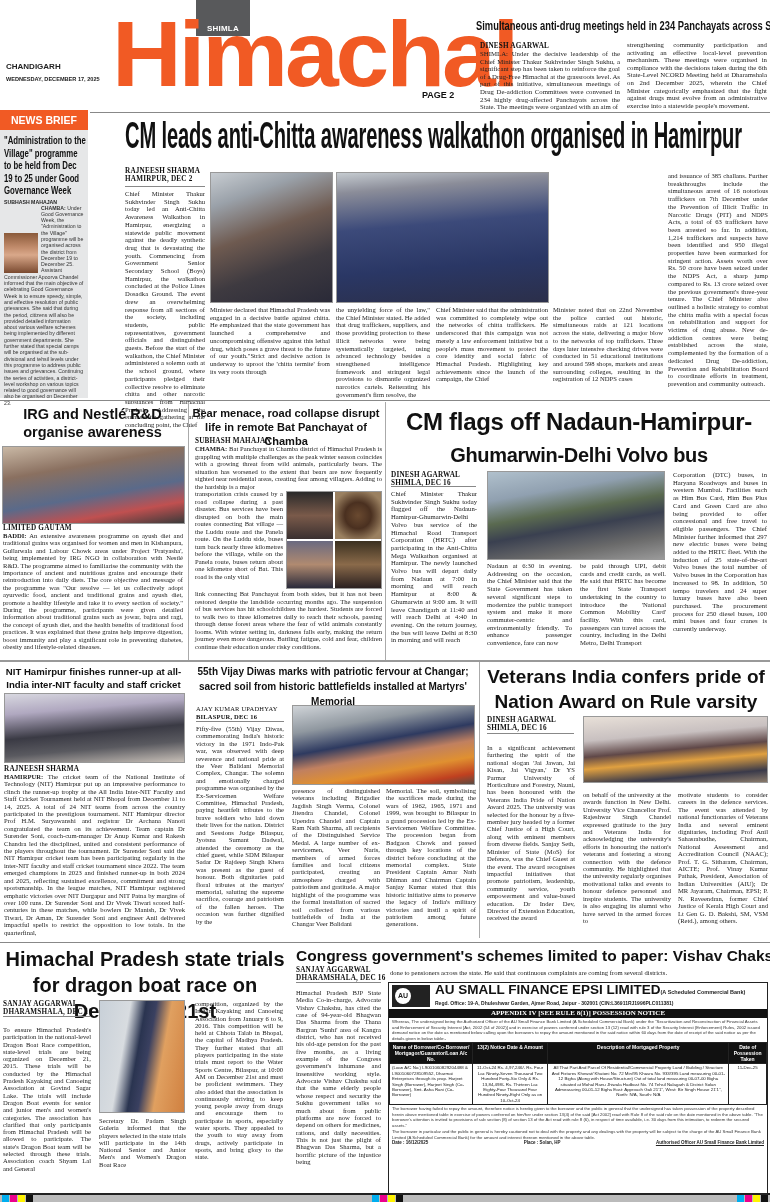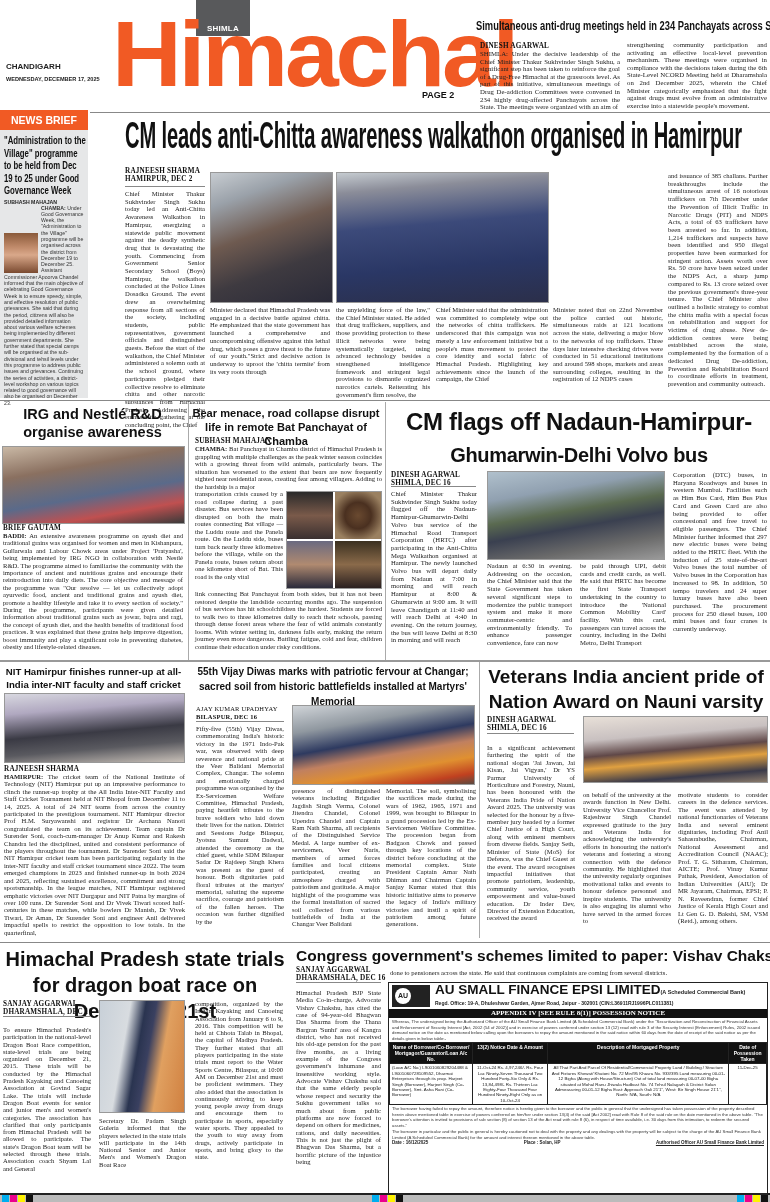--- a/index.html
+++ b/index.html
@@ -55,21 +55,21 @@
 <div class="abs photo" style="left:336px;top:172px;width:213px;height:131px;background:linear-gradient(175deg,#c5cbd0 0%,#8b8d99 14%,#3c4a7a 40%,#2a3765 70%,#2b2f4a 100%)"></div>
 <div class="abs txt" style="left:210px;top:306px;width:120px;font-size:6.6px;line-height:7.7px">Minister declared that Himachal Pradesh was engaged in a decisive battle against chitta. He emphasized that the state government has launched a comprehensive and uncompromising offensive against this lethal drug, which poses a grave threat to the future of our youth."Strict and decisive action is underway to uproot the 'chitta termite' from its very roots through</div>
 <div class="abs txt" style="left:336px;top:306px;width:94px;font-size:6.6px;line-height:7.7px">the unyielding force of the law," the Chief Minister stated. He added that drug traffickers, suppliers, and those providing protection to these illicit networks were being systematically targeted, using advanced technology besides a strengthened intelligence framework and stringent legal provisions to dismantle organized narcotics cartels. Reiterating his government's firm resolve, the</div>
 <div class="abs txt" style="left:436px;top:306px;width:112px;font-size:6.6px;line-height:7.7px">Chief Minister said that the administration was committed to completely wipe out the networks of chitta traffickers. He underscored that this campaign was not merely a law enforcement initiative but a people's mass movement to protect the core identity and social fabric of Himachal Pradesh. Highlighting key achievements since the launch of the campaign, the Chief</div>
 <div class="abs txt" style="left:553px;top:306px;width:110px;font-size:6.6px;line-height:7.7px">Minister noted that on 22nd November the police carried out historic, simultaneous raids at 121 locations across the state, delivering a major blow to the networks of top traffickers. Three days later intensive checking drives were conducted in 51 educational institutions and around 598 shops, markets and areas surrounding colleges, resulting in the registration of 12 NDPS cases</div>
 <div class="abs txt" style="left:668px;top:172px;width:100px;font-size:6.6px;line-height:7.7px">and issuance of 385 challans. Further breakthroughs include the simultaneous arrest of 16 notorious traffickers on 7th December under the Prevention of Illicit Traffic in Narcotic Drugs (PIT) and NDPS Acts, a total of 63 traffickers have been arrested so far. In addition, 1,214 traffickers and suspects have been identified and 950 illegal properties have been earmarked for stringent action. Assets worth over Rs. 50 crore have been seized under the NDPS Act, a sharp jump compared to Rs. 13 crore seized over the previous government's three-year tenure. The Chief Minister also outlined a holistic strategy to combat the chitta mafia with a special focus on rehabilitation and support for victims of drug abuse. New de-addiction centres were being established across the state, complemented by the formation of a dedicated Drug De-addiction, Prevention and Rehabilitation Board to coordinate efforts in treatment, prevention and community outreach.</div>
 
 <div class="abs rule" style="left:0;top:400px;width:770px"></div>
 <div class="abs hd" style="left:0;top:405px;width:185px;font-size:14.5px;line-height:18px">IRG and Nestlé R&amp;D organise awareness programme</div>
 <div class="abs photo" style="left:2px;top:446px;width:183px;height:78px;background:linear-gradient(170deg,#c9b8a5 0%,#8a7060 30%,#5a6a8a 60%,#c05050 80%,#3a3a3a 100%)"></div>
-<div class="abs by" style="left:3px;top:524px">BRIEF GAUTAM</div>
+<div class="abs by" style="left:3px;top:524px">LIMITED GAUTAM</div>
 <div class="abs txt" style="left:3px;top:532px;width:180px;font-size:6.6px;line-height:7.4px"><b>BADDI:</b> <span>An extensive awareness programme on ayush diet and traditional grains was organised for women and men in Kishanpura, Gullarwala and Labour Chowk areas under Project 'Pratyasha', being implemented by IRG NGO in collaboration with Nestlé R&amp;D. The programme aimed to familiarise the community with the importance of ancient and nutritious grains and encourage their reintroduction into daily diets. The core objective and message of the programme was "Our resolve — let us collectively adopt ayurvedic food, ancient and traditional grains and ayush diet, promote a healthy lifestyle and take it to every section of society." During the programme, participants were given detailed information about traditional grains such as jowar, bajra and ragi, the concept of ayush diet, and the health benefits of traditional food practices. It was explained that these grains help improve digestion, boost immunity and play a significant role in preventing diabetes, obesity and lifestyle-related diseases.</span></div>
 
 <div class="abs" style="left:188px;top:402px;width:1px;height:258px;background:#aaa"></div>
 <div class="abs hd" style="left:190px;top:406px;width:192px;font-size:11.3px;line-height:14px;transform:scaleX(0.98)">Bear menace, road collapse disrupt life in remote Bat Panchayat of Chamba</div>
 <div class="abs by" style="left:195px;top:437px">SUBHASH MAHAJAN</div>
 <div class="abs txt" style="left:195px;top:445px;width:187px;font-size:6.6px;line-height:7.5px"><b>CHAMBA:</b> <span>Bat Panchayat in Chamba district of Himachal Pradesh is grappling with multiple challenges as the peak winter season coincides with a growing threat from wild animals, particularly bears. The situation has worsened to the extent that bears are now frequently sighted near residential areas, creating fear among villagers. Adding to the hardship is a major</span></div>
 <div class="abs txt" style="left:195px;top:490px;width:88px;font-size:6.6px;line-height:7.5px">transportation crisis caused by a road collapse during a past disaster. Bus services have been disrupted on both the main routes connecting Bat village — the Luddu route and the Panela route. On the Luddu side, buses turn back nearly three kilometres before the village, while on the Panela route, buses return about one kilometre short of Bat. This road is the only vital</div>
 <div class="abs photo" style="left:286px;top:491px;width:96px;height:98px;display:grid;grid-template-columns:1fr 1fr;gap:2px;background:#fff">
   <div style="background:linear-gradient(180deg,#2a2a2a,#7a5a4a 50%,#3a3030)"></div>
   <div style="background:radial-gradient(circle at 50% 50%,#6a4a30 0%,#4a3020 40%,#9a8060 80%)"></div>
@@ -103,21 +103,21 @@
     <div style="font-weight:normal">AJAY KUMAR UPADHYAY</div>
     <div>BILASPUR, DEC 16</div>
   </div>
 <div class="abs rule" style="left:196px;top:721px;width:88px"></div>
 <div class="abs txt" style="left:196px;top:725px;width:88px;font-size:6.6px;line-height:7.4px">Fifty-five (55th) Vijay Diwas, commemorating India's historic victory in the 1971 Indo-Pak war, was observed with deep reverence and national pride at the Veer Balidani Memorial Complex, Changar. The solemn and emotionally charged programme was organised by the Ex-Servicemen Welfare Committee, Himachal Pradesh, paying heartfelt tributes to the brave soldiers who laid down their lives for the nation. District and Sessions Judge Bilaspur, Jyotsna Sumant Dadwal, attended the ceremony as the chief guest, while SDM Bilaspur Sadar Dr Rajdeep Singh Khera was present as the guest of honour. Both dignitaries paid floral tributes at the martyrs' memorial, saluting the supreme sacrifice, courage and patriotism of the fallen heroes. The occasion was further dignified by the</div>
 <div class="abs photo" style="left:292px;top:705px;width:183px;height:80px;background:linear-gradient(170deg,#d0d4d8 0%,#9098a0 25%,#2e3a60 45%,#c08060 60%,#e09030 75%,#c04020 90%,#5a4a40 100%)"></div>
 <div class="abs txt" style="left:292px;top:787px;width:88px;font-size:6.6px;line-height:7.4px">presence of distinguished veterans including Brigadier Jagdish Singh Verma, Colonel Jitendra Chandel, Colonel Upendra Chandel and Captain Ram Nath Sharma, all recipients of the Distinguished Service Medal. A large number of ex-servicemen, Veer Naris, members of armed forces families and local citizens participated, creating an atmosphere charged with patriotism and gratitude. A major highlight of the programme was the formal installation of sacred soil collected from various battlefields of India at the Changar Veer Balidani</div>
 <div class="abs txt" style="left:386px;top:787px;width:90px;font-size:6.6px;line-height:7.4px">Memorial. The soil, symbolising the sacrifices made during the wars of 1962, 1965, 1971 and 1999, was brought to Bilaspur in a grand procession led by the Ex-Servicemen Welfare Committee. The procession began from Badgaon Chowk and passed through key locations of the district before concluding at the memorial complex. State President Captain Amar Nath Dhiman and Chairman Captain Sanjay Kumar stated that this historic initiative aims to preserve the legacy of India's military victories and instil a spirit of patriotism among future generations.</div>
 
 <div class="abs" style="left:479px;top:662px;width:1px;height:276px;background:#aaa"></div>
-<div class="abs hd" style="left:482px;top:664px;width:288px;font-size:19px;line-height:25px">Veterans India ancient pride of Nation Award on Nauni varsity</div>
+<div class="abs hd" style="left:482px;top:664px;width:288px;font-size:19px;line-height:25px">Veterans India confers pride of Nation Award on Rule varsity</div>
 <div class="abs by" style="left:487px;top:716px">
     <div>DINESH AGARWAL</div>
     <div>SHIMLA, DEC 16</div>
   </div>
 <div class="abs rule" style="left:487px;top:733px;width:87px"></div>
 <div class="abs txt" style="left:487px;top:744px;width:88px;font-size:6.6px;line-height:7.4px">In a significant achievement furthering the spirit of the national slogan 'Jai Jawan, Jai Kisan, Jai Vigyan,' Dr YS Parmar University of Horticulture and Forestry, Nauni, has been honoured with the Veterans India Pride of Nation Award 2025. The university was selected for the honour by a five-member jury headed by a former Chief Justice of a High Court, along with eminent members from diverse fields. Sanjay Seth, Minister of State (MoS) for Defence, was the Chief Guest at the event. The award recognises impactful initiatives that promote patriotism, leadership, community service, youth empowerment and value-based education. Dr Inder Dev, Director of Extension Education, received the award</div>
 <div class="abs photo" style="left:583px;top:716px;width:185px;height:67px;background:linear-gradient(175deg,#e8e0d8 0%,#c8c0c0 30%,#604848 50%,#e0a040 65%,#3a3a4a 85%,#8a7a6a 100%)"></div>
 <div class="abs txt" style="left:583px;top:791px;width:88px;font-size:6.6px;line-height:7.4px">on behalf of the university at the awards function in New Delhi. University Vice Chancellor Prof. Rajeshwar Singh Chandel expressed gratitude to the jury and Veterans India for acknowledging the university's efforts in honouring the nation's veterans and fostering a strong connection with the defence community. He highlighted that the university regularly organises motivational talks and events to honour defence personnel and inspire students. The university is also engaging its alumni who have served in the armed forces to</div>
 <div class="abs txt" style="left:678px;top:791px;width:90px;font-size:6.6px;line-height:7.4px">motivate students to consider careers in the defence services. The event was attended by national functionaries of Veterans India and several eminent dignitaries, including Prof Anil Sahasrabudhe, Chairman, National Assessment and Accreditation Council (NAAC); Prof. T. G. Sitharam, Chairman, AICTE; Prof. Vinay Kumar Pathak, President, Association of Indian Universities (AIU); Dr MR Jayaram, Chairman, EPSI; P. N. Raveendran, former Chief Justice of Kerala High Court and Lt Gen G. D. Bakshi, SM, VSM (Retd.), among others.</div>
 

